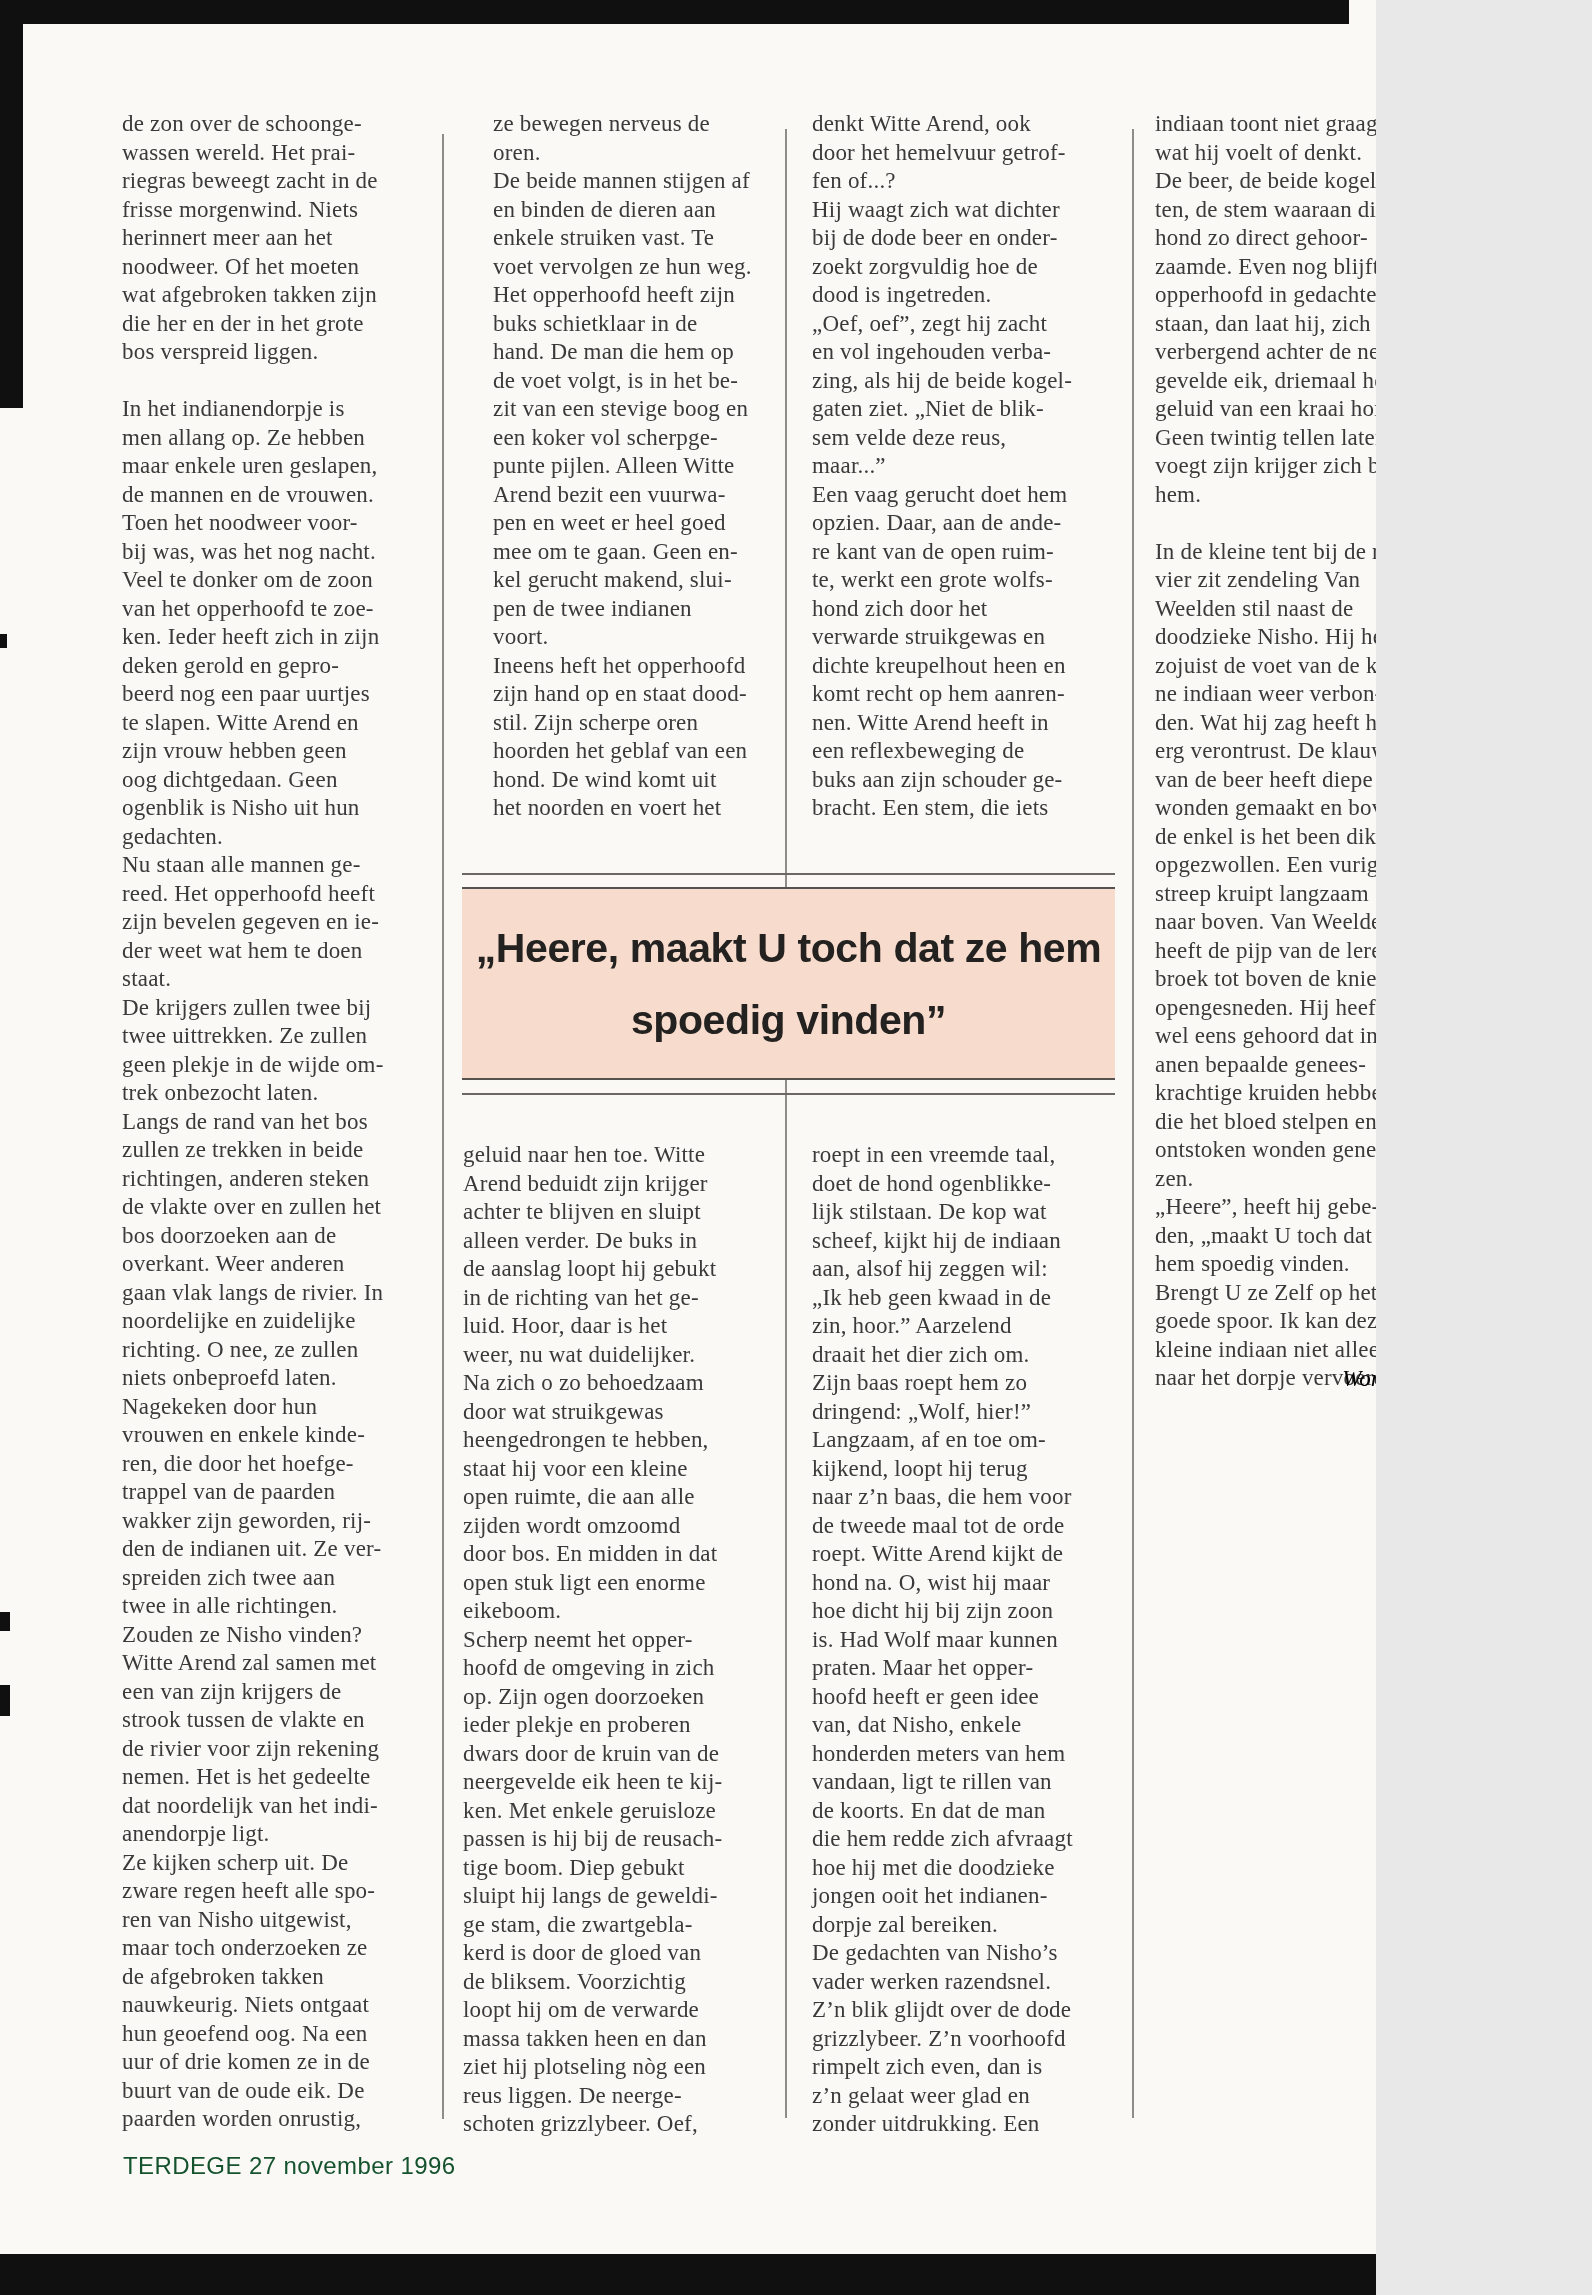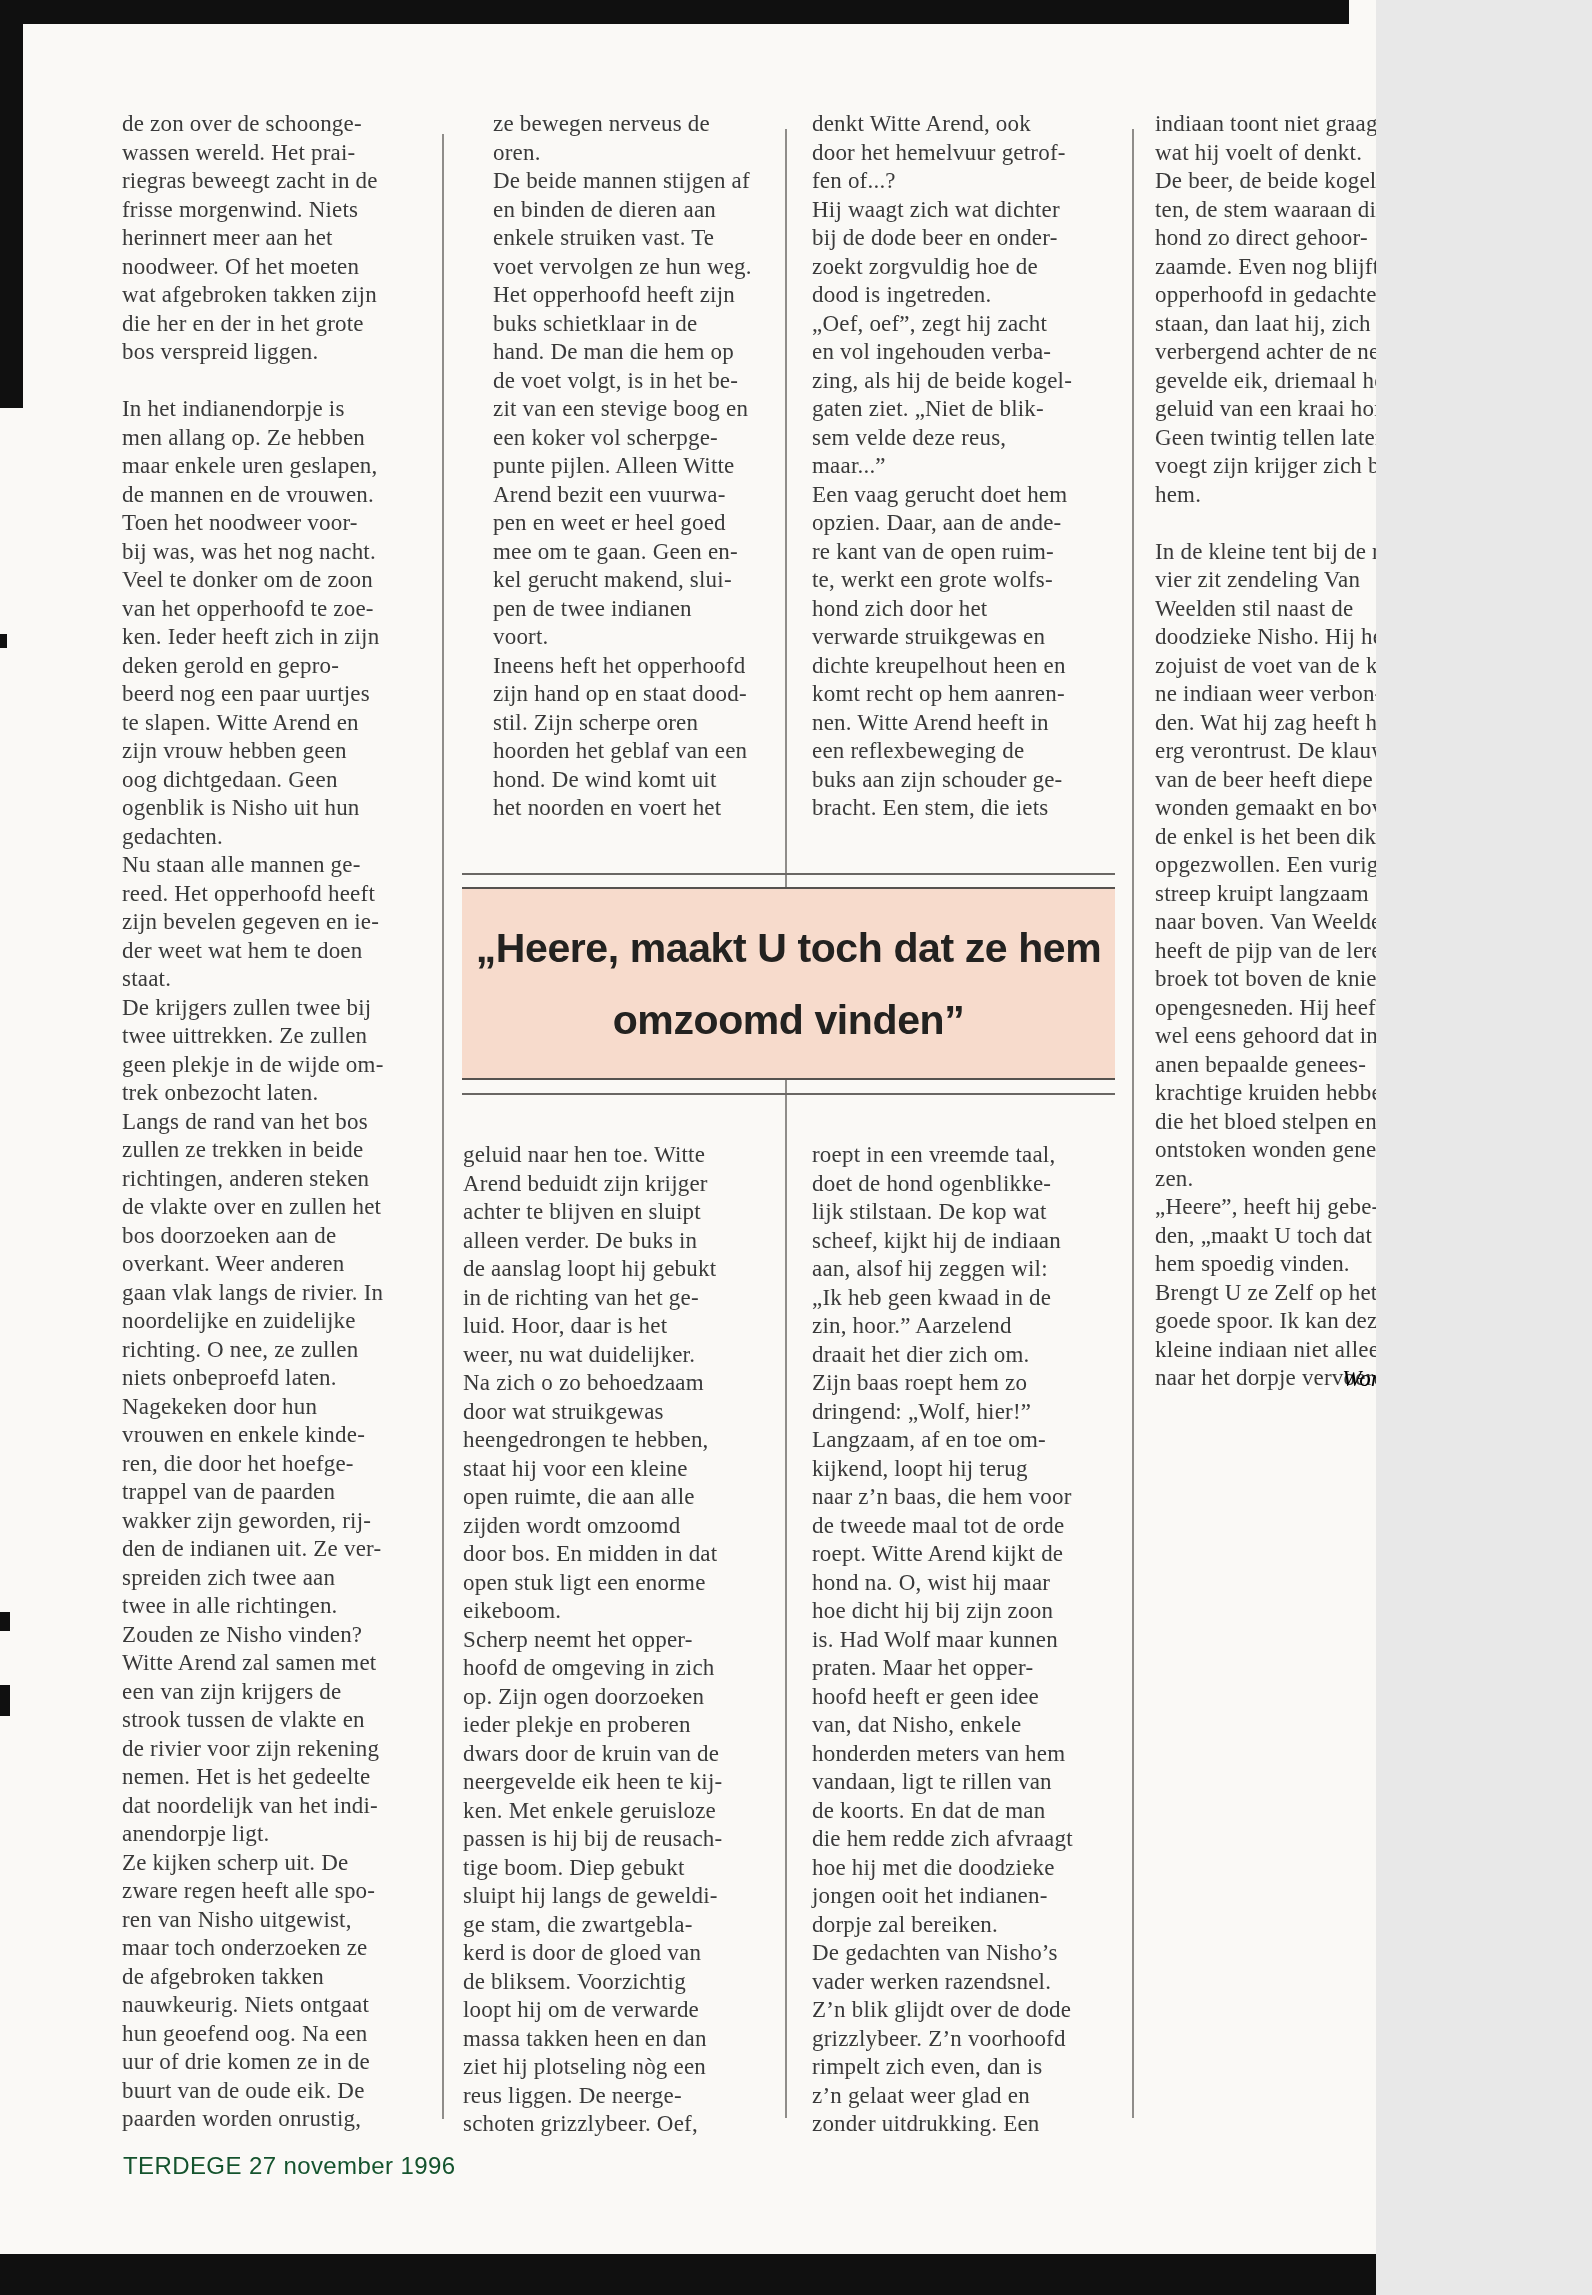--- a/index.html
+++ b/index.html
@@ -307,21 +307,21 @@
 hem spoedig vinden.
 Brengt U ze Zelf op het
 goede spoor. Ik kan deze
 kleine indiaan niet alleen
 naar het dorpje vervoeren.”</div>
   <div class="continuation" style="left:1155px;top:1365px;width:328px;">Wordt vervolgd</div>
 
   <div class="quote-rule" style="left:462px;top:873px;width:653px;"></div>
   <div class="quote-box" id="quote-box" style="background: rgb(247, 219, 204);">
     <div class="quote-text">„Heere, maakt U toch dat ze hem
-omzoomd vinden”</div>
+spoedig vinden”</div>
   </div>
   <div class="quote-rule" style="left:462px;top:1093px;width:653px;"></div>
 
   <div class="footer-left">TERDEGE 27 november 1996</div>
   <div class="page-number">33</div>
 
 </div>
 
 
 </body></html>

